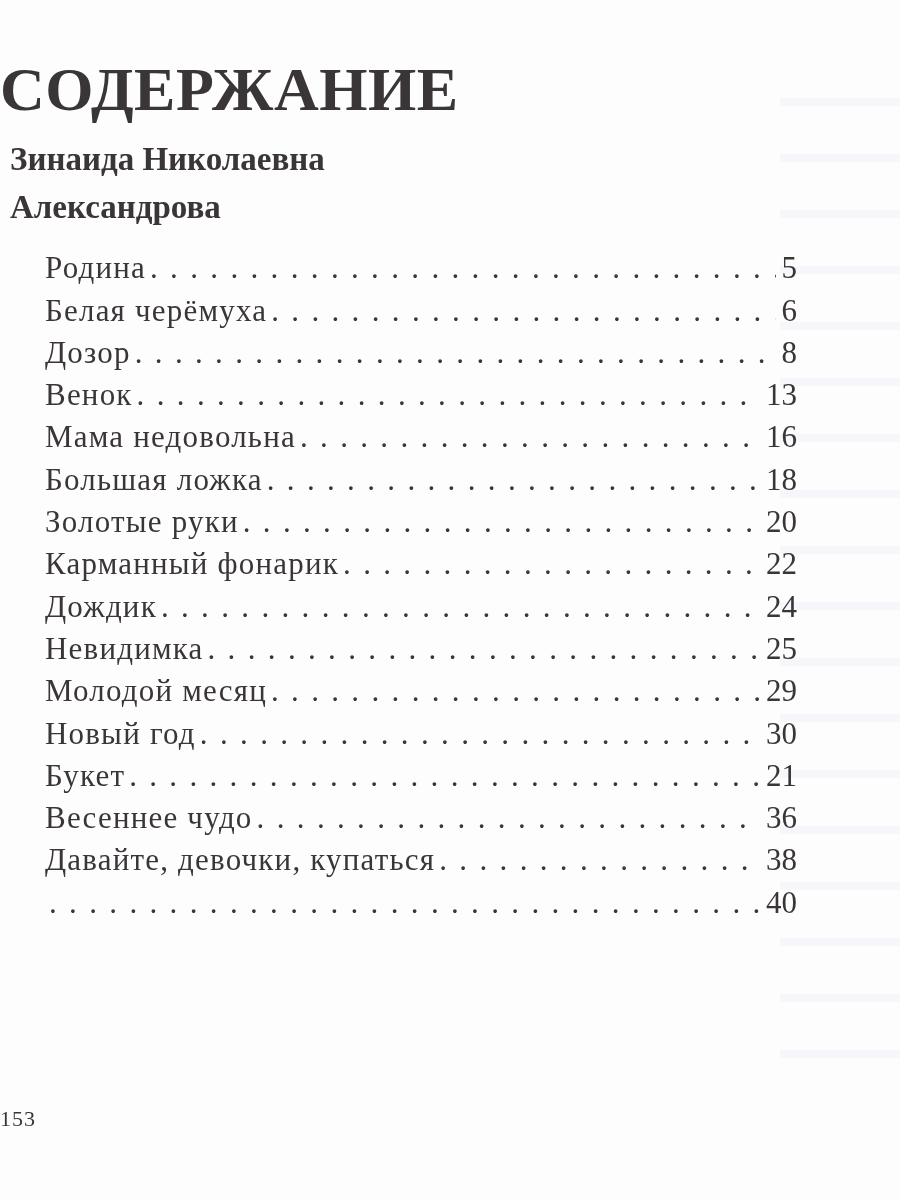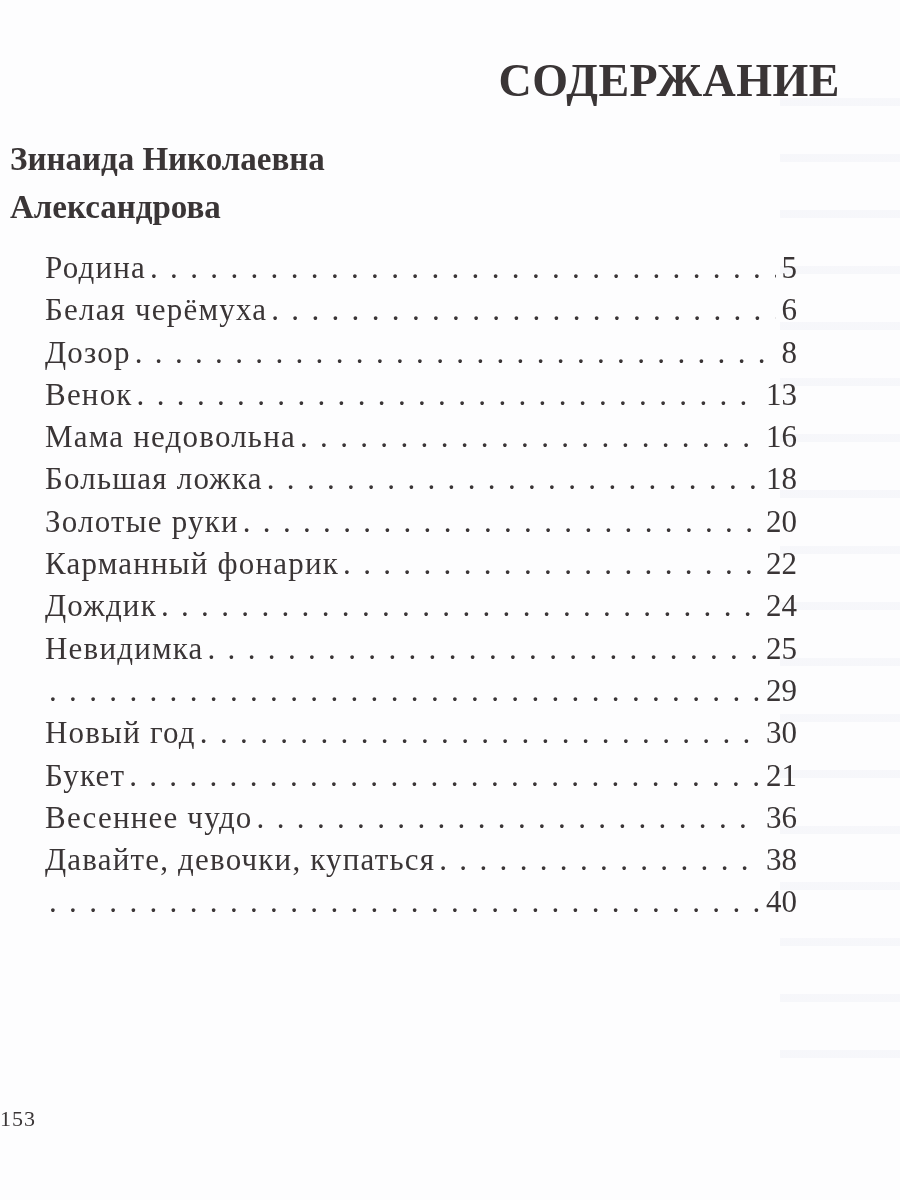--- a/index.html
+++ b/index.html
@@ -11,34 +11,34 @@
       position: relative;
     }
     .page { position: absolute; inset: 0; }
     .bleed {
       position: absolute; left: 780px; top: 60px; width: 140px; height: 1040px;
       background: repeating-linear-gradient(180deg, transparent 0 38px, rgba(200,205,225,0.18) 38px 46px, transparent 46px 56px);
       opacity: 0.7;
     }
     .title {
       position: absolute; top: 54px; left: 0; width: 840px;
-      text-align: right; font-weight: bold; font-size: 46px; letter-spacing: 0.5px;
+      text-align: left; font-weight: bold; font-size: 62px; letter-spacing: 0.5px;
     }
     .author {
       position: absolute; left: 0; width: 840px; text-align: left;
       font-weight: bold; font-size: 33px; line-height: 46px;
     }
     .author.a1 { top: 136px; left: 10px; }
     .author.a2 { top: 184px; left: 10px; }
     .toc {
       position: absolute; top: 247px; left: 45px; width: 752px;
       list-style: none; margin: 0; padding: 0;
     }
     .toc-row {
-      display: flex; align-items: flex-start; height: 42.3px;
+      display: flex; align-items: flex-end; height: 42.3px;
       font-size: 31px; line-height: 42px; white-space: nowrap;
     }
     .toc-title { flex: none; letter-spacing: 1.2px; }
     .toc-dots {
       flex: 1 1 auto; overflow: hidden; margin: 0 6px 0 4px;
       letter-spacing: 9.8px; color: #3a3536;
     }
     .toc-dots::before {
       content: ". . . . . . . . . . . . . . . . . . . . . . . . . . . . . . . . . . . . . . . . . . . . . . . . . .";
       letter-spacing: 0; word-spacing: 4.6px;
@@ -105,20 +105,21 @@
         <span class="toc-title">Дождик</span>
         <span class="toc-dots"></span>
         <span class="toc-page">24</span>
       </li>
     <li class="toc-row">
         <span class="toc-title">Невидимка</span>
         <span class="toc-dots"></span>
         <span class="toc-page">25</span>
       </li>
     <li class="toc-row">
+        <span class="toc-title">Молодой месяц</span>
         <span class="toc-dots"></span>
         <span class="toc-page">29</span>
       </li>
     <li class="toc-row">
         <span class="toc-title">Новый год</span>
         <span class="toc-dots"></span>
         <span class="toc-page">30</span>
       </li>
     <li class="toc-row">
         <span class="toc-title">Букет</span>

